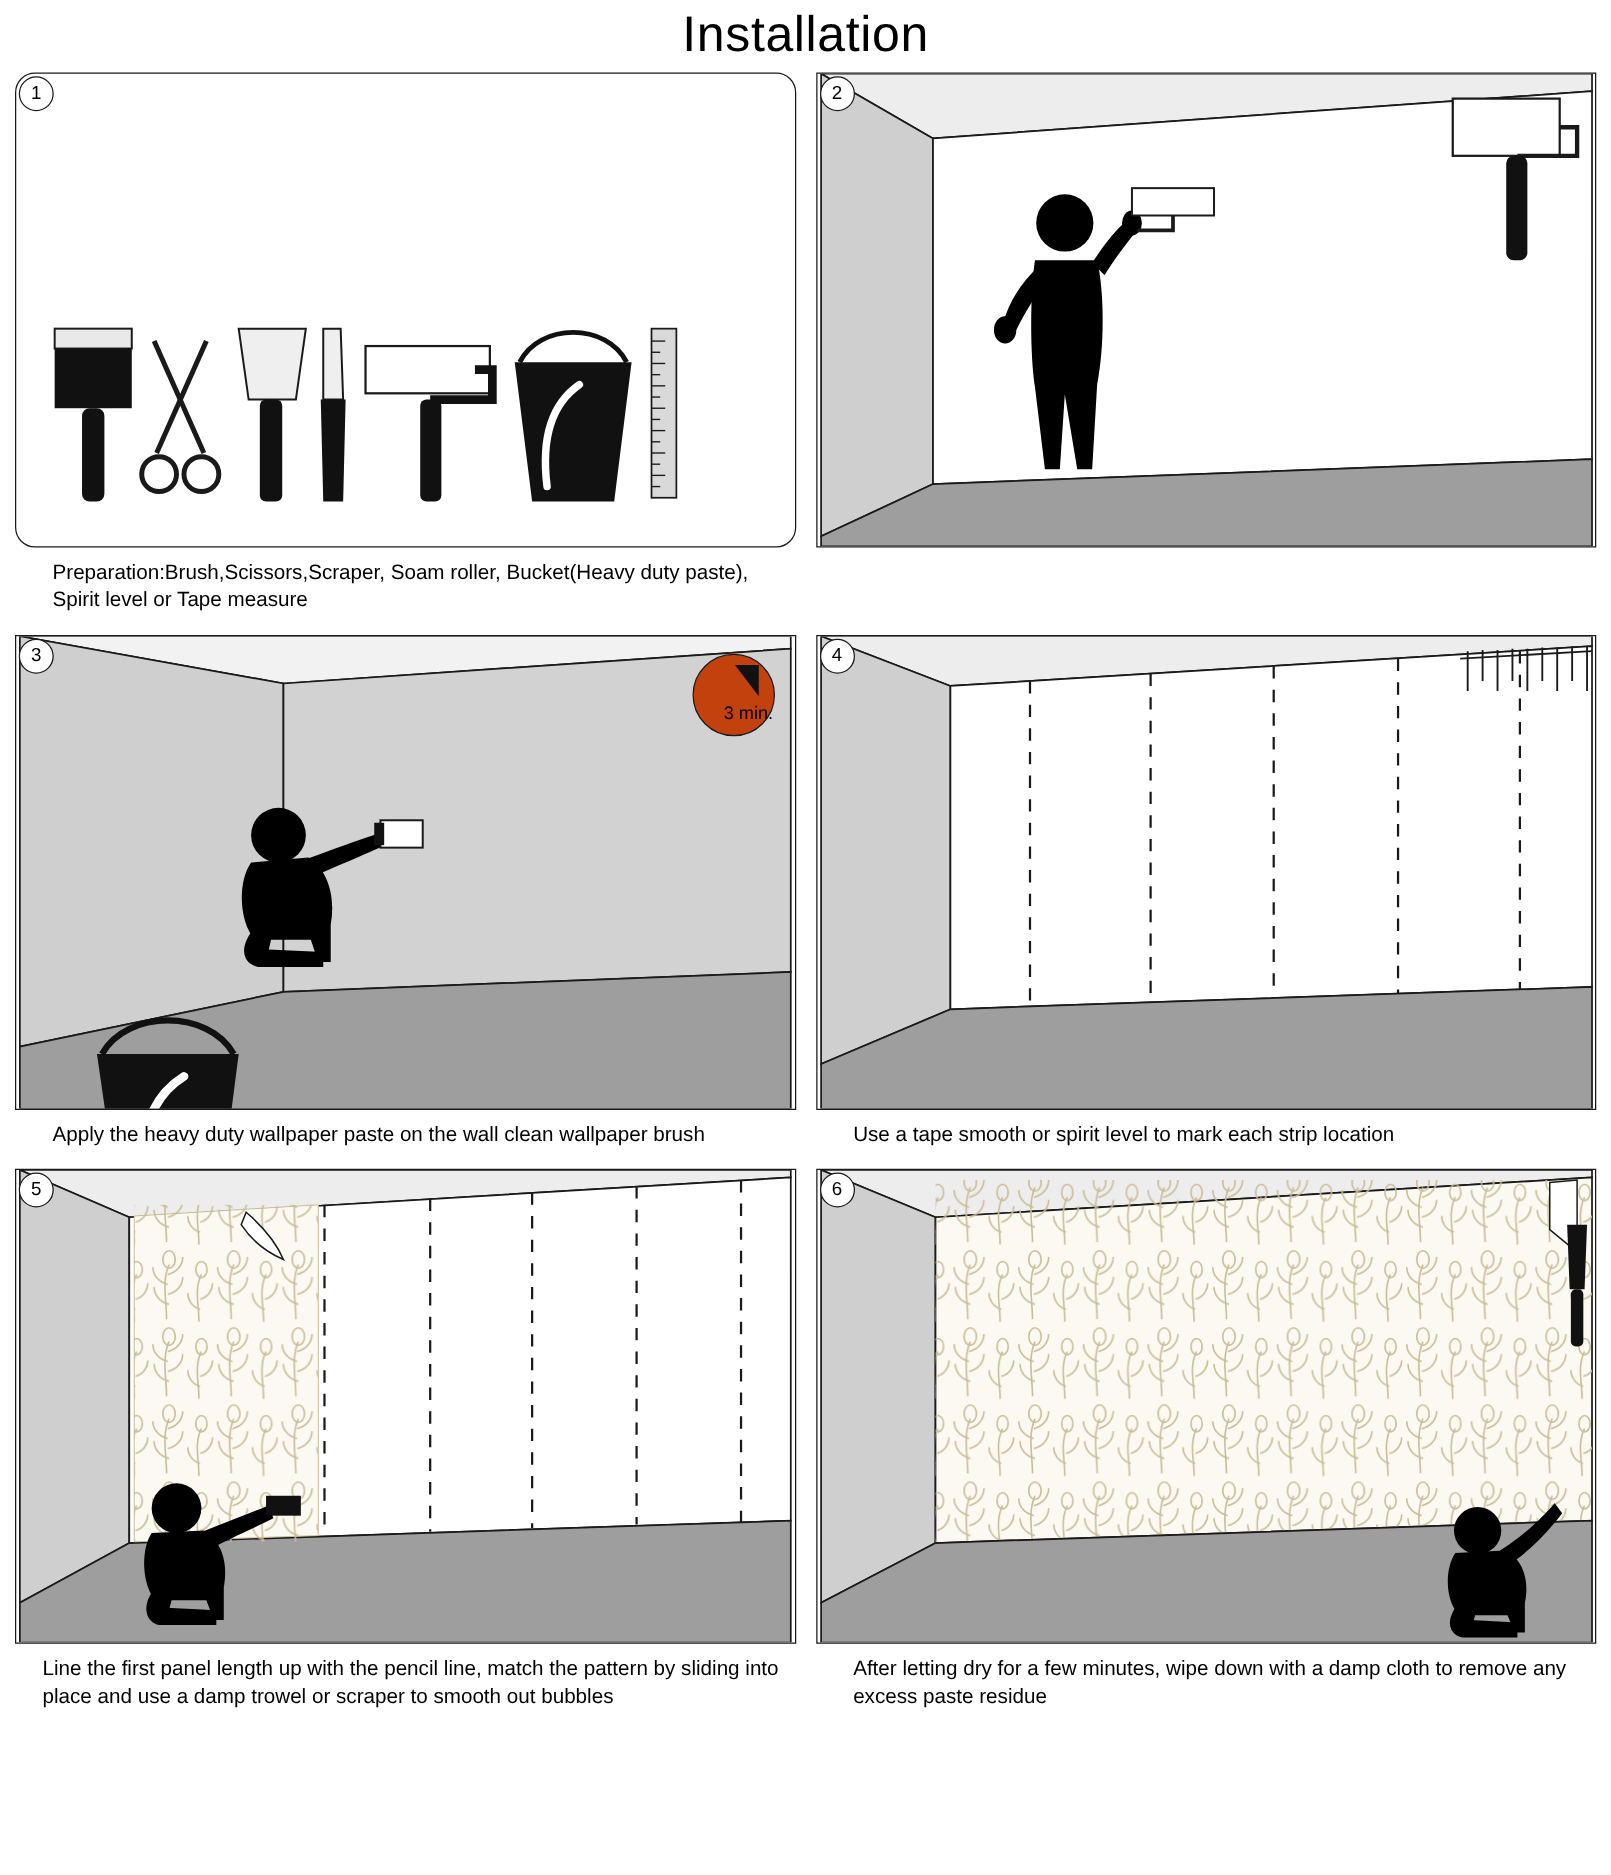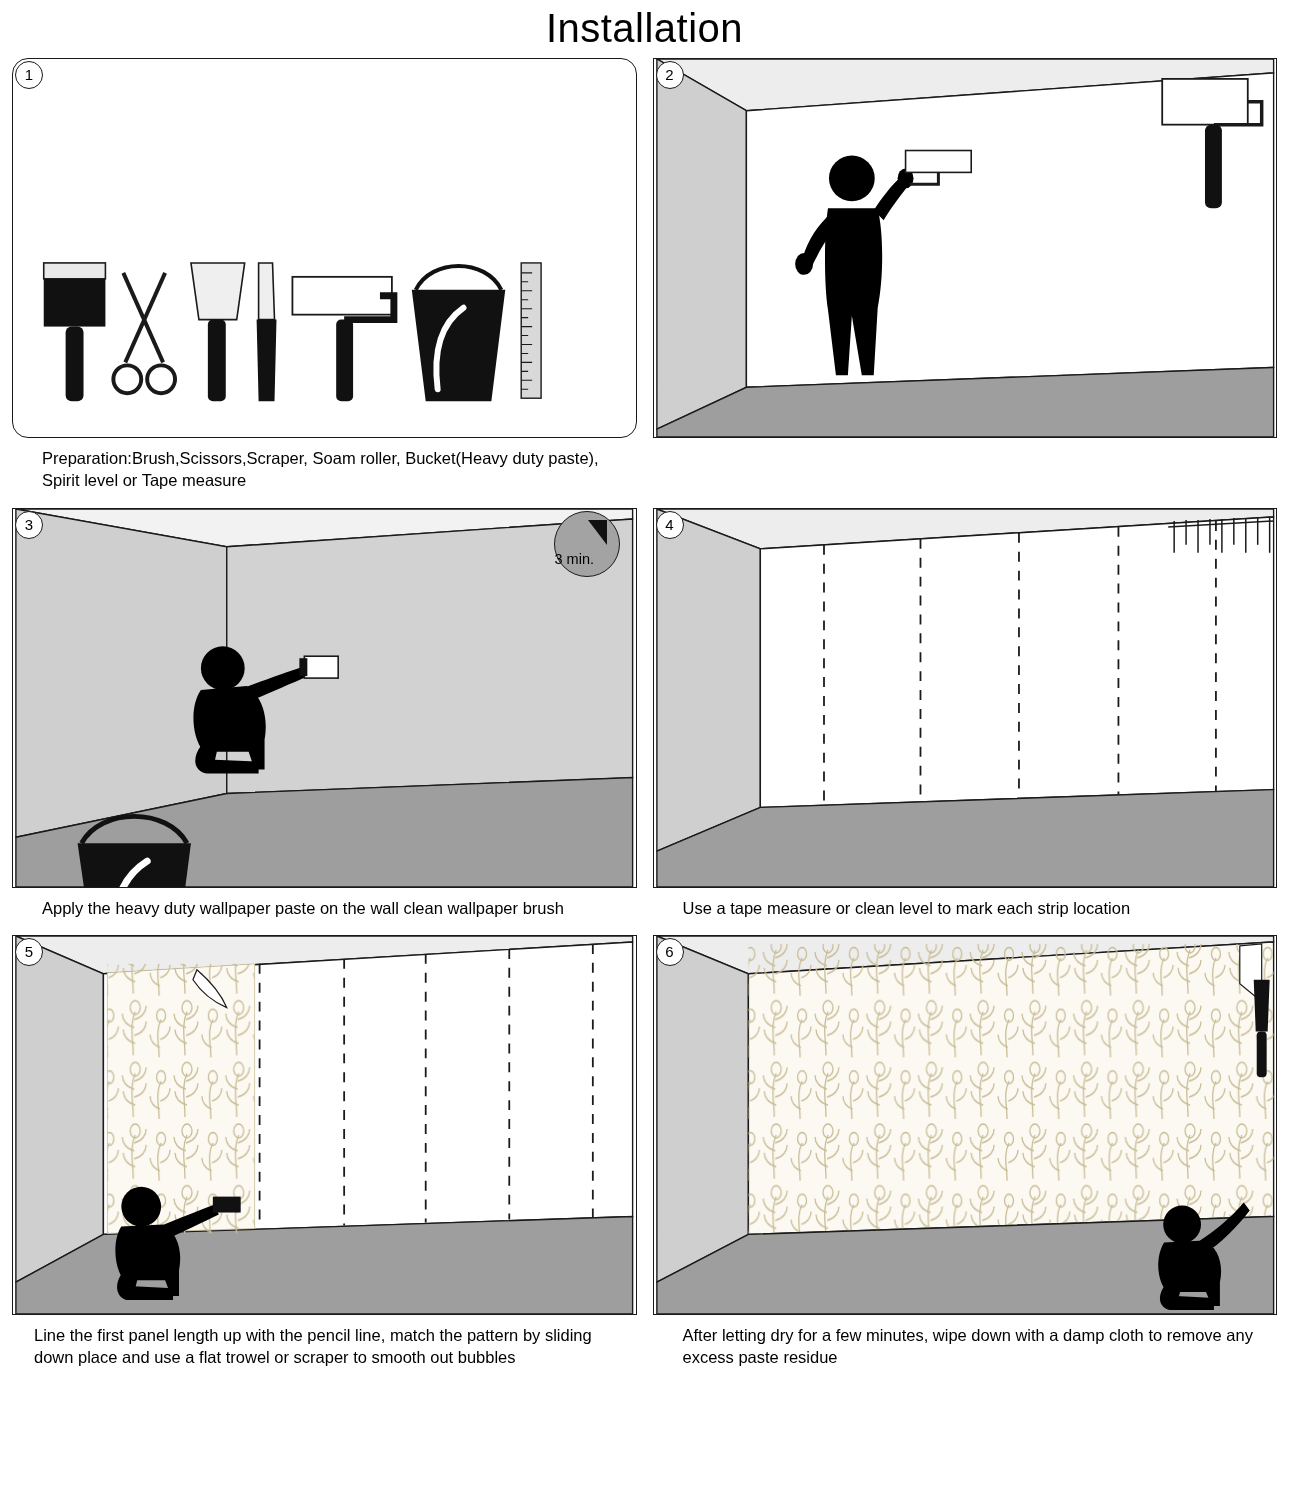--- a/index.html
+++ b/index.html
@@ -61,28 +61,28 @@
     padding: 9px 4px 16px 22px;
     text-indent: 0;
   }
   .caption.indent { padding-left: 30px; }
   svg { display: block; }
 
   
   .timer {
     position: absolute;
     right: 16px;
-    top: 2px;
+    top: 14px;
     width: 66px;
     height: 66px;
     border-radius: 50%;
-    background: #a3a3a3;
+    background: #c2410c;
     border: 1.5px solid #1a1a1a;
     z-index: 35;
-    text-align: left;
+    text-align: right;
   }
   .timer .wedge {
     position: absolute;
     left: 33px; top: 8px;
     width: 0; height: 0;
     border-left: 0 solid transparent;
     border-right: 19px solid #111;
     border-bottom: 25px solid transparent;
   }
   .timer .tlabel {
@@ -256,21 +256,21 @@
           <line x1="556" y1="10" x2="556" y2="36"></line>
           <line x1="568" y1="10" x2="568" y2="44"></line>
           <line x1="580" y1="9" x2="580" y2="36"></line>
           <line x1="592" y1="9" x2="592" y2="44"></line>
           <line x1="604" y1="8" x2="604" y2="36"></line>
           <line x1="616" y1="8" x2="616" y2="44"></line>
           <line x1="514" y1="18" x2="620" y2="12"></line>
         </g>
       </svg>
     </div>
-    <div class="caption indent">Use a tape measure or clean level to mark each strip location</div>
+    <div class="caption indent">Use a tape smooth or spirit level to mark each strip location</div>
   </div>
 
   <div class="step">
     <div class="panel">
       <div class="badge">5</div>
       <svg viewBox="0 0 620 380" width="100%" height="100%">
         <defs>
           <pattern id="leafpat5" width="52" height="62" patternUnits="userSpaceOnUse">
             <g stroke="#c9bd97" stroke-width="1.3" fill="none">
               <path d="M14 58 C14 42 10 28 16 14"></path>
@@ -306,21 +306,21 @@
 
         <g fill="#000000">
           <circle cx="126" cy="272" r="20"></circle>
           <path d="M106 292 C98 304 98 328 106 342 L110 362 L118 362 L122 346 L150 346 L156 362 L164 362 L164 336 C168 316 162 298 148 290 Z"></path>
           <path d="M144 292 C164 284 184 276 200 270 L204 280 C188 288 166 298 150 306 Z"></path>
           <path d="M106 340 C98 352 102 364 112 366 L158 366 L158 354 L118 352 Z"></path>
           <rect x="198" y="262" width="28" height="16" fill="#111"></rect>
         </g>
       </svg>
     </div>
-    <div class="caption">Line the first panel length up with the pencil line, match the pattern by sliding down place and use a flat trowel or scraper to smooth out bubbles</div>
+    <div class="caption">Line the first panel length up with the pencil line, match the pattern by sliding into place and use a damp trowel or scraper to smooth out bubbles</div>
   </div>
 
   <div class="step">
     <div class="panel">
       <div class="badge">6</div>
       <svg viewBox="0 0 620 380" width="100%" height="100%">
         <defs>
           <pattern id="leafpat6" width="52" height="62" patternUnits="userSpaceOnUse">
             <g stroke="#c9bd97" stroke-width="1.3" fill="none">
               <path d="M14 58 C14 42 10 28 16 14"></path>

